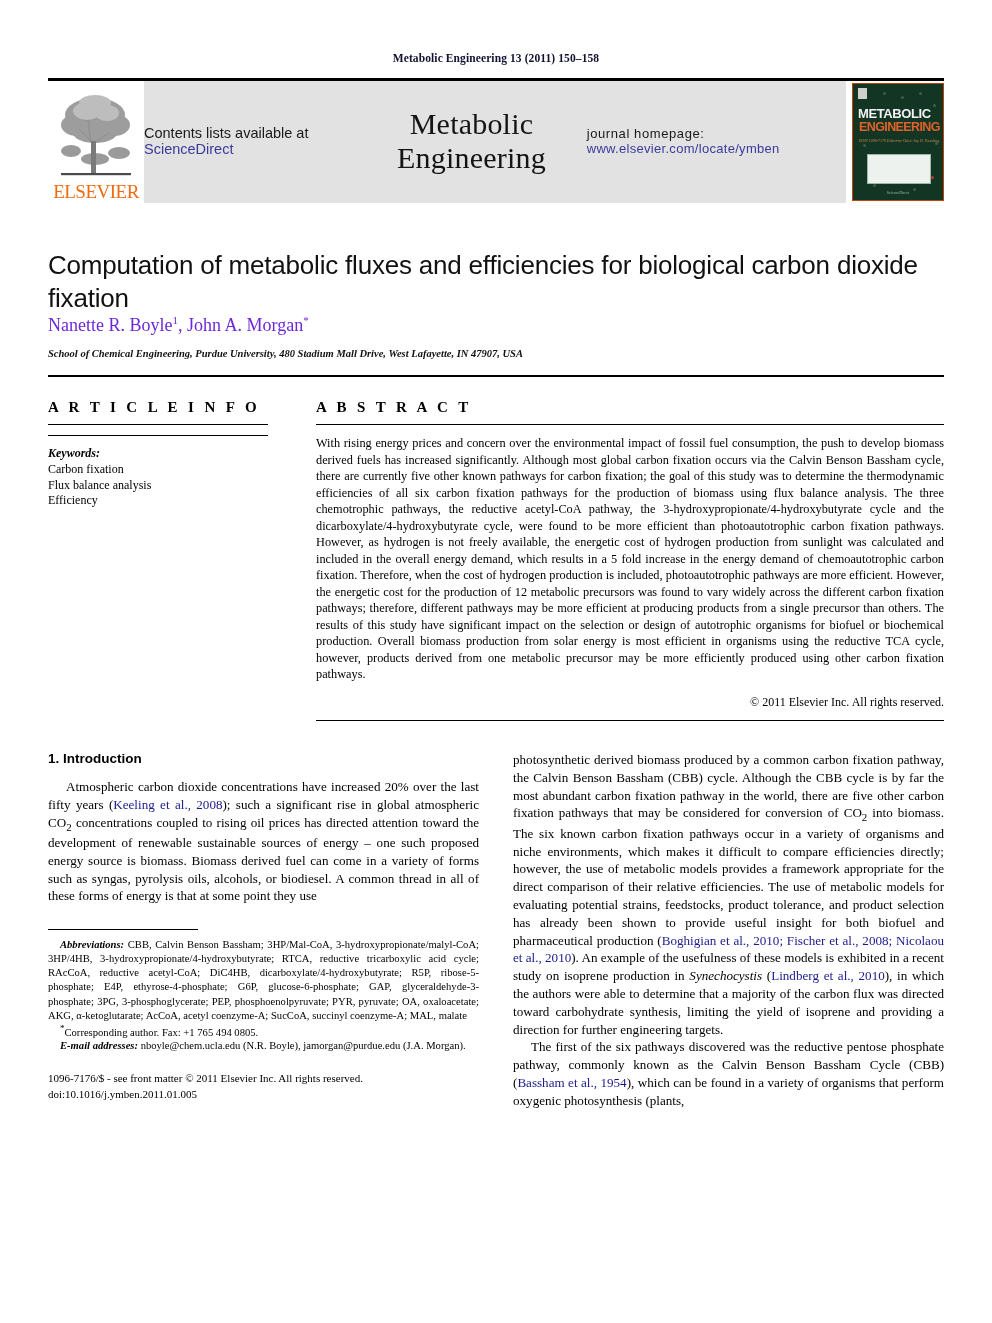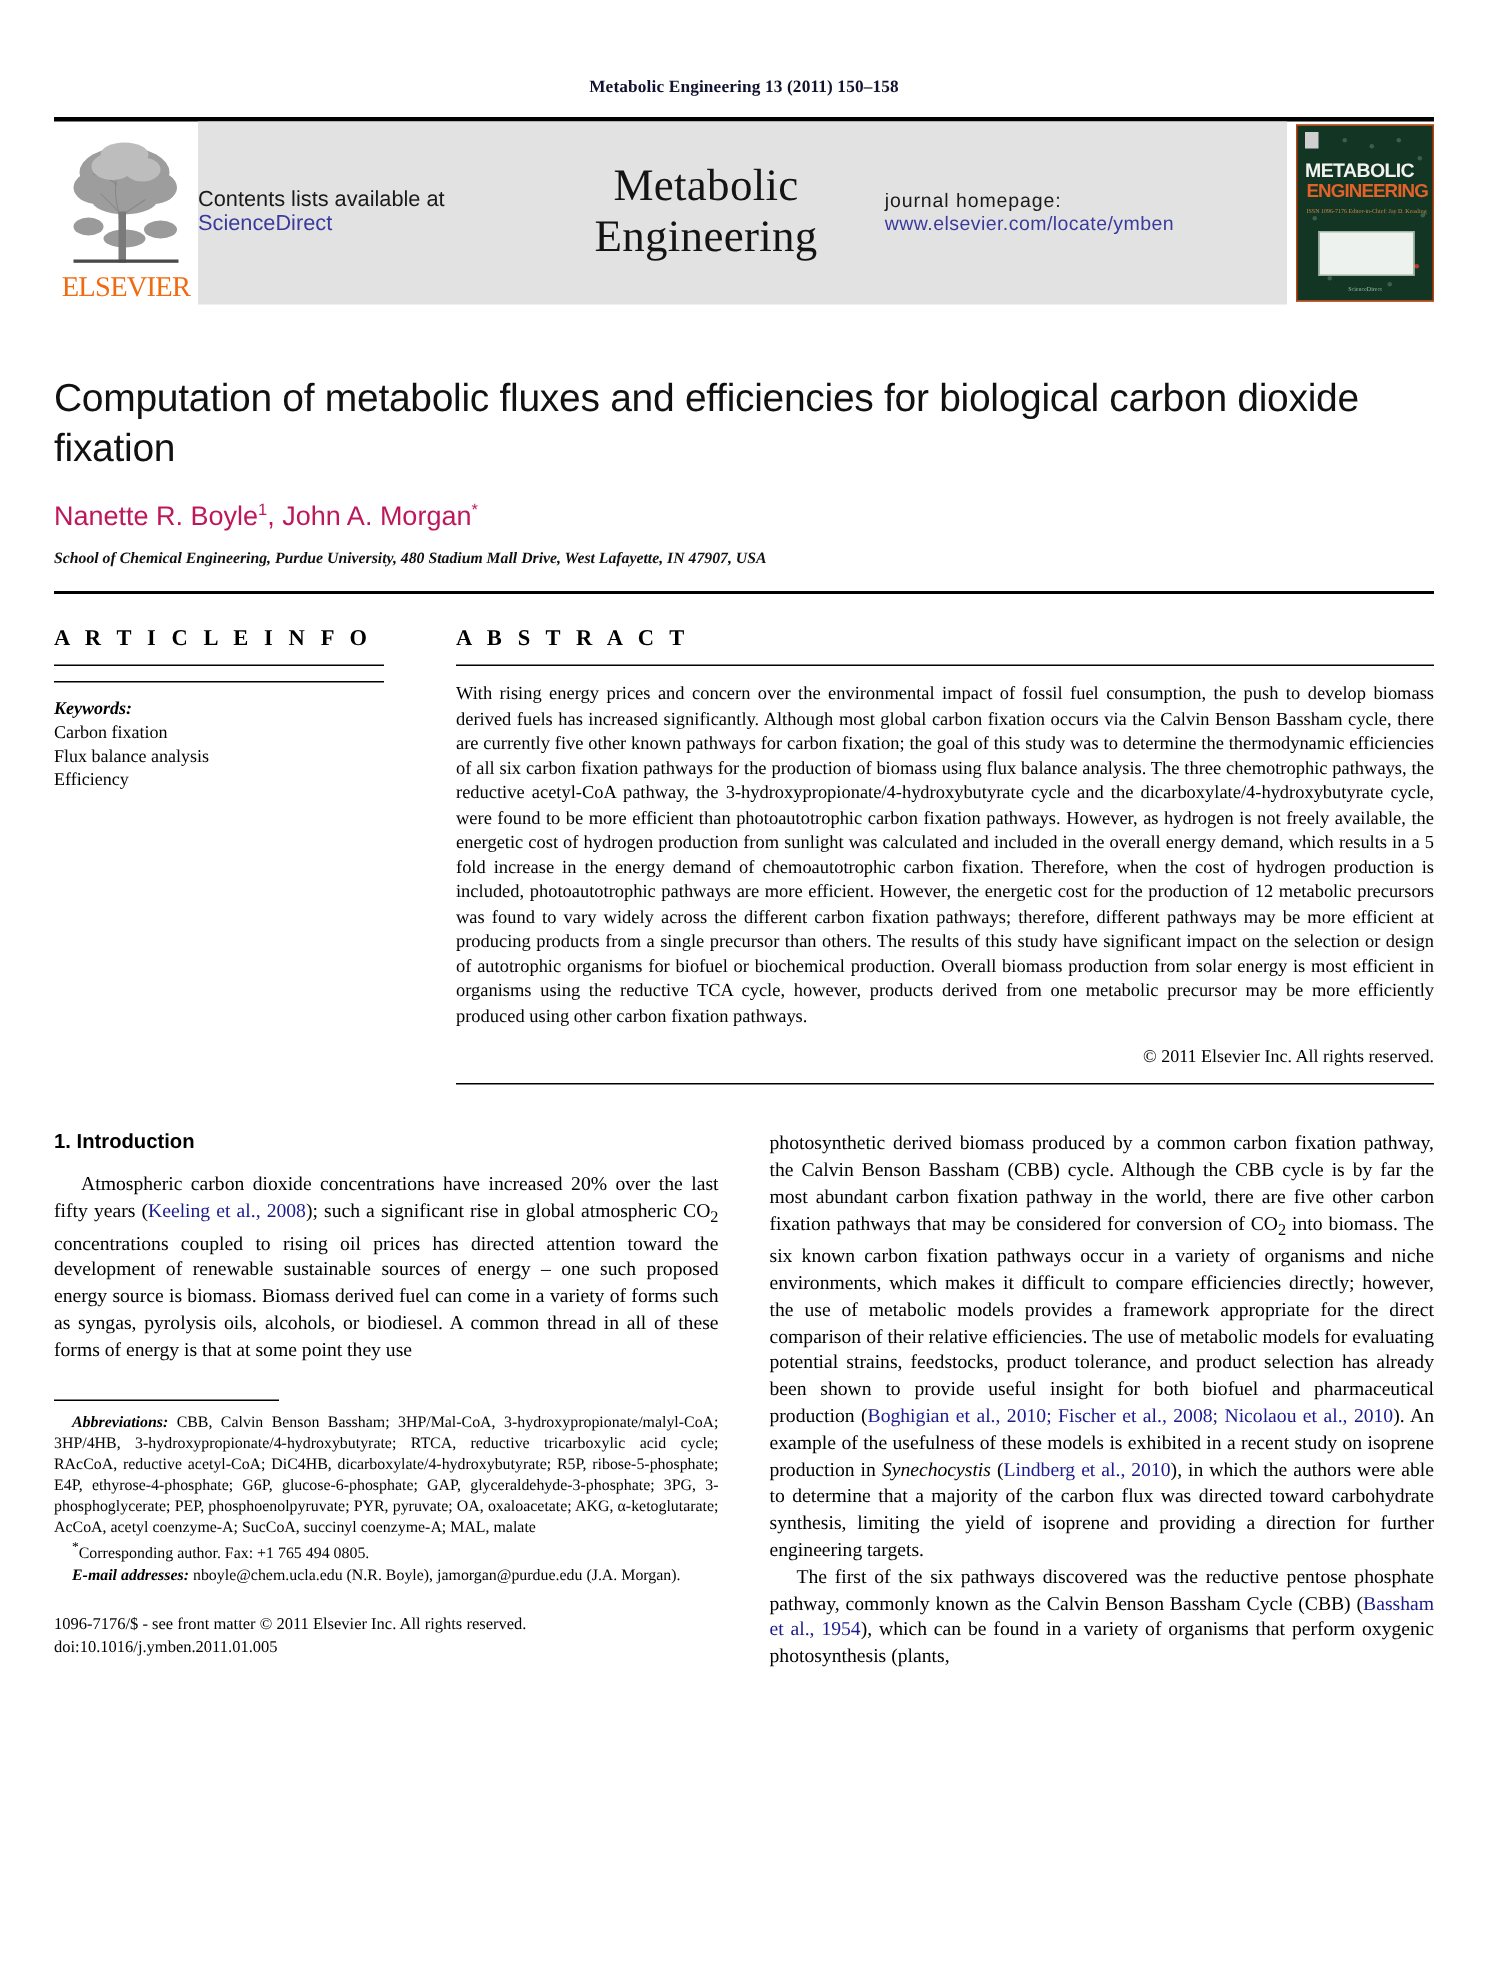--- a/index.html
+++ b/index.html
@@ -13,21 +13,21 @@
     font-family: "Liberation Serif", serif;
     color: #000000;
     position: relative;
     overflow: hidden;
   }
   .page {
     width: 992px;
     height: 966px;
     position: relative;
     box-sizing: border-box;
-    padding: 0 36px;
+    padding: 0 48px;
   }
 
   
   .running-head {
     text-align: center;
     font-family: "Liberation Serif", serif;
     font-weight: bold;
     font-size: 11.5px;
     color: #111130;
     padding-top: 52px;
@@ -169,24 +169,23 @@
   .article-title {
     font-family: "Liberation Sans", sans-serif;
     font-size: 26px;
     font-weight: normal;
     line-height: 1.25;
     color: #111;
     margin: 0;
     letter-spacing: -0.2px;
   }
   .authors {
-    font-family: Liberation Sans, sans-serif;
+    font-family: Liberation Serif, serif;
     font-size: 18px;
-    margin-top: 20px;
-    color: #be185d;
+    color: #6d28d9;
   }
   .authors sup { font-size: 11px; }
   .affiliation {
     font-family: "Liberation Serif", serif;
     font-style: italic;
     font-weight: bold;
     font-size: 10.5px;
     margin-top: 12px;
     color: #111;
   }

